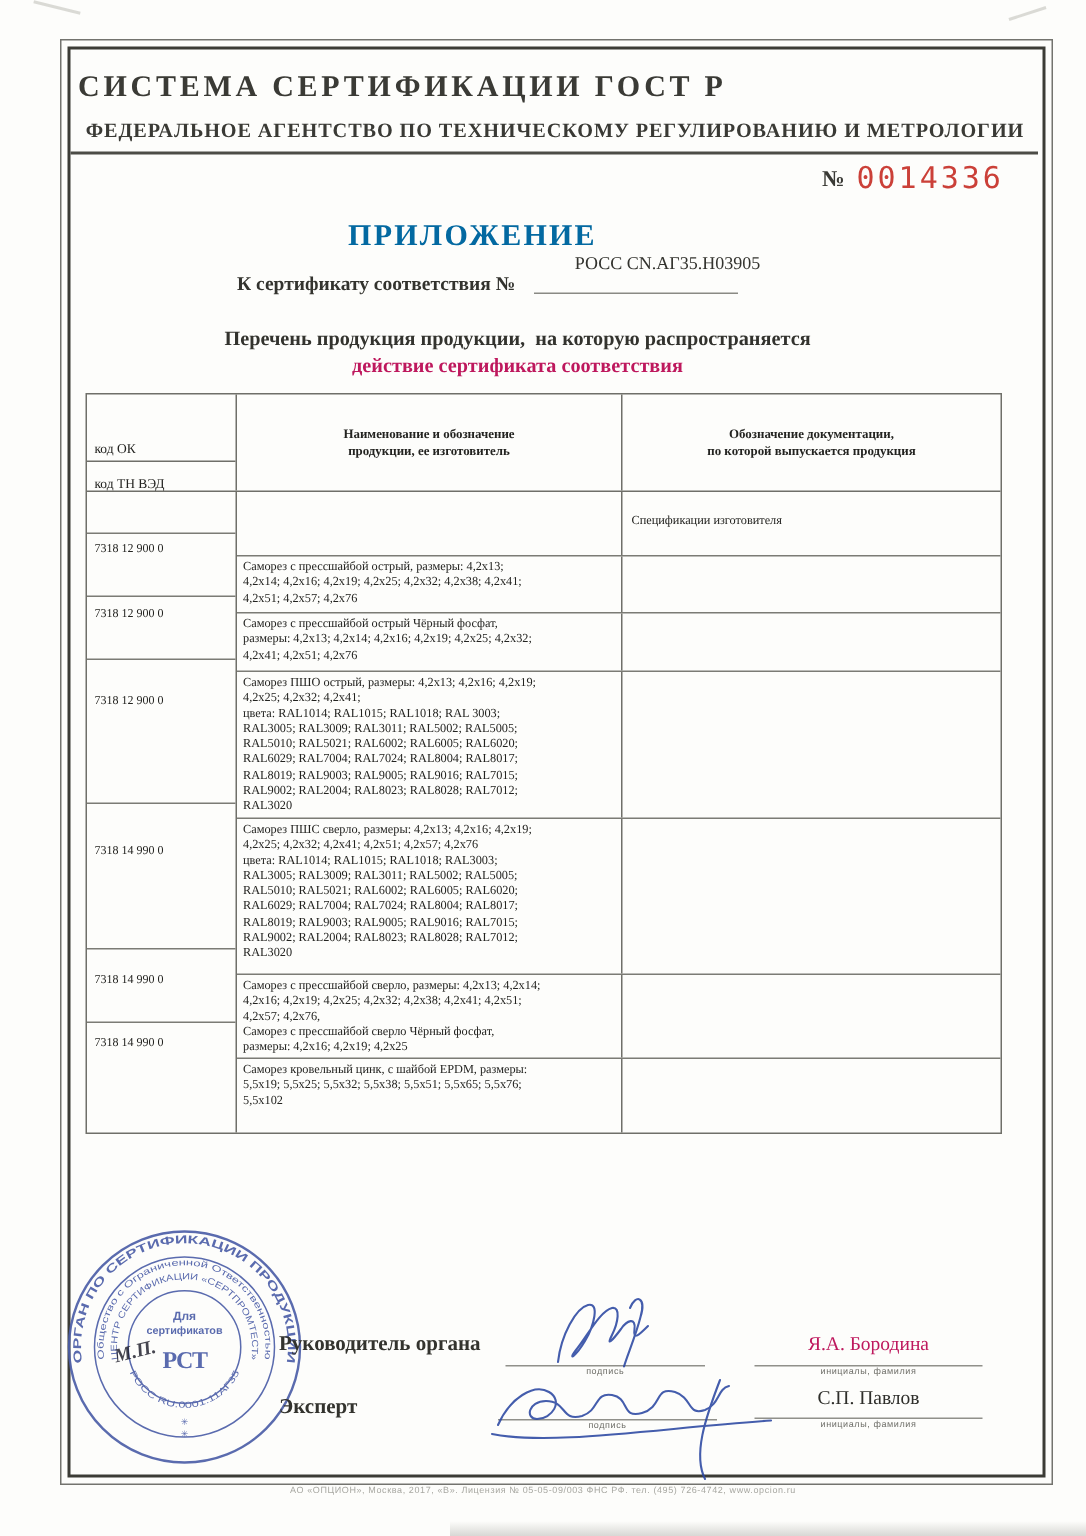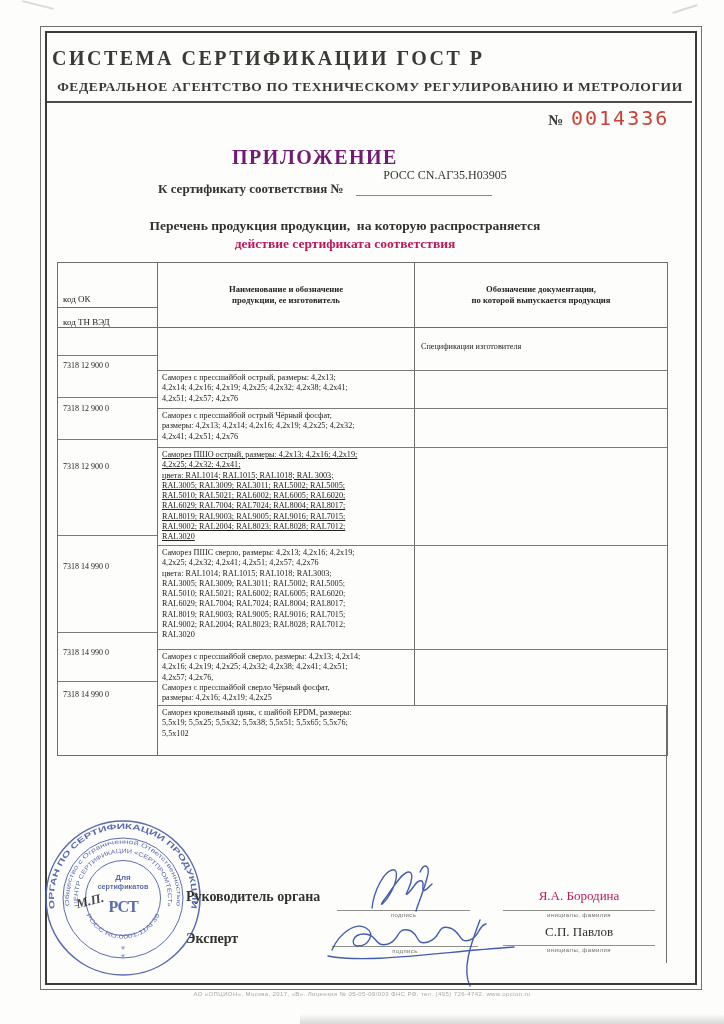--- a/index.html
+++ b/index.html
@@ -16,21 +16,21 @@
   .scan-tick{height:2px;background:#bdbdb6;opacity:.55;}
   .scan-shadow-bottom{left:300px;right:0;bottom:0;height:10px;background:linear-gradient(to bottom,rgba(0,0,0,0),rgba(120,120,112,.28));}
 
   
   .system-title{top:47px;left:52px;width:636px;text-align:left;font-size:20px;font-weight:bold;letter-spacing:2.5px;color:#3a3a35;}
   .agency-title{top:79px;left:52px;width:636px;text-align:center;font-size:13.5px;font-weight:bold;letter-spacing:.6px;color:#3a3a35;}
   .head-rule{top:101px;left:47px;width:645px;height:2px;background:#4c4c46;}
   .num-sign{top:112px;left:548px;font-size:15px;font-weight:bold;color:#3a3a35;}
   .num-digits{top:106px;left:571px;font-family:"DejaVu Sans Mono",monospace;font-size:20px;letter-spacing:2px;}
 
-  .appendix-title{top:146px;left:140px;width:350px;text-align:center;font-size:20px;font-weight:bold;letter-spacing:1.5px;color:#701a75;}
+  .appendix-title{top:146px;left:140px;width:350px;text-align:center;font-size:20px;font-weight:bold;letter-spacing:1.5px;color:#0369a1;}
   .cert-label{top:181px;left:158px;font-size:13px;font-weight:bold;color:#33332e;}
   .cert-number{top:168px;left:356px;width:136px;text-align:center;font-size:12px;color:#33332e;margin-left:21px;}
   .cert-underline{top:195px;left:356px;width:136px;height:1px;background:#8a8a84;}
   .subtitle-1{top:218px;left:85px;width:520px;text-align:center;font-size:13.5px;font-weight:bold;color:#33332e;}
   .subtitle-2{top:236px;left:85px;width:520px;text-align:center;font-size:13.5px;font-weight:bold;color:#be185d;}
 
   
   .ptable{left:57px;top:262px;width:611px;border:1px solid #6f6f69;box-sizing:border-box;font-size:8.2px;line-height:10.3px;color:#232320;}
   .thead{display:flex;height:65px;border-bottom:1px solid #6f6f69;box-sizing:border-box;}
   .th-c1{flex:0 0 100px;border-right:1px solid #6f6f69;box-sizing:border-box;display:flex;flex-direction:column;}
@@ -45,22 +45,22 @@
   .lcA{height:31px;padding-top:2px;padding-right:2px;}
   .lcB{height:28px;}
   .lcC{height:42px;padding-top:5px;}
   .lcD{height:42px;padding-top:6px;}
   .lcE{height:96px;padding-top:22px;}
   .lcF{height:97px;padding-top:26px;}
   .lcG{height:49px;padding-top:15px;}
   .lcH{height:42px;padding-top:8px;}
   .mrcol{flex:1;display:flex;flex-direction:column;}
   .prow{display:flex;box-sizing:border-box;border-bottom:1px solid #7b7b75;}
-  .prow.last{border-bottom:none;flex-direction:column;}
-  .pr1{height:43px;}.pr2{height:38px;}.pr3{height:39px;}.pr4{height:98px;text-decoration:underline;}.pr5{height:104px;}.pr6{height:56px;}.pr7{height:49px;}
+  .prow.last{border-bottom:none;}
+  .pr1{height:43px;}.pr2{height:38px;}.pr3{height:39px;}.pr4{height:98px;}.pr5{height:104px;}.pr6{height:56px;}.pr7{height:49px;}
   .dcell{flex:0 0 257px;border-right:1px solid #6f6f69;box-sizing:border-box;padding:2px 4px 0 4px;}
   .occell{flex:1;box-sizing:border-box;padding:2px 4px 0 6px;}
   .occell.first{padding-top:14px;}
 
   
   .role-head{top:889px;left:186px;font-size:14px;font-weight:bold;color:#33332e;}
   .role-expert{top:931px;left:186px;font-size:14px;font-weight:bold;color:#33332e;}
   .sigline{height:1px;background:#90908a;}
   .sl1{top:910px;left:337px;width:133px;}
   .sl2{top:946px;left:332px;width:146px;}

